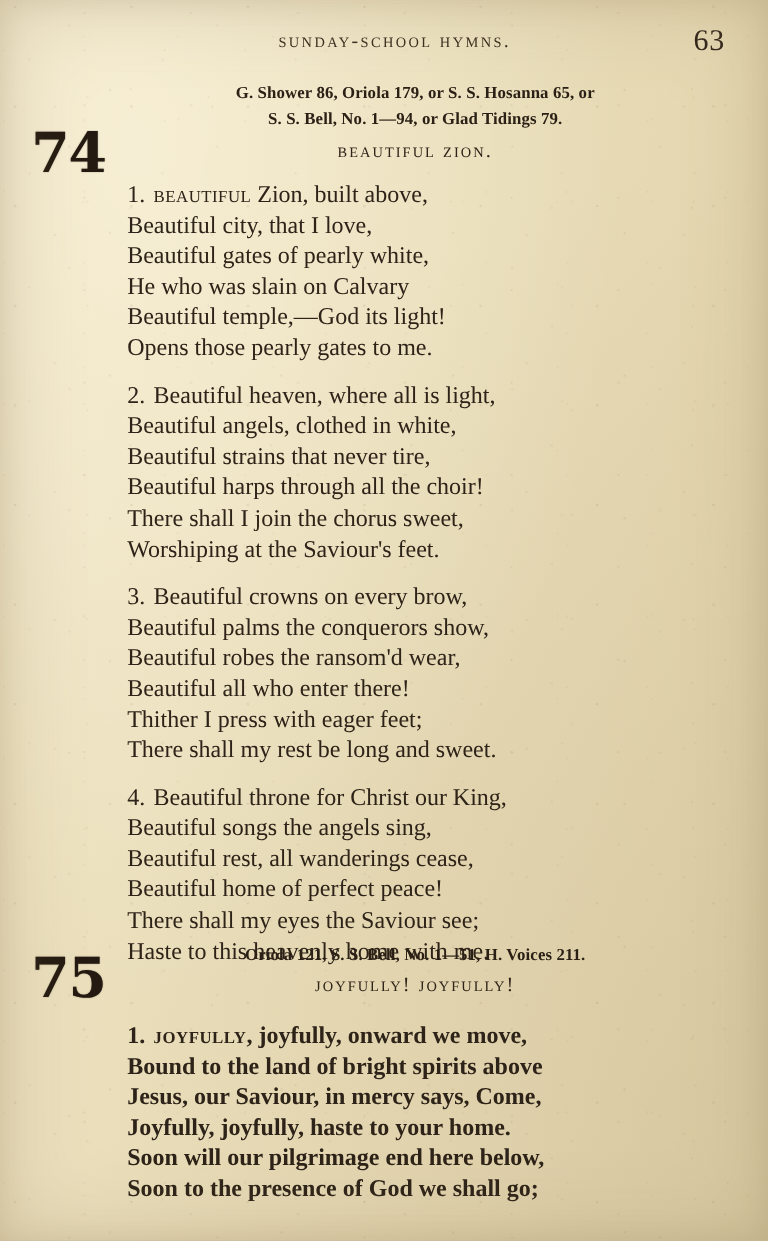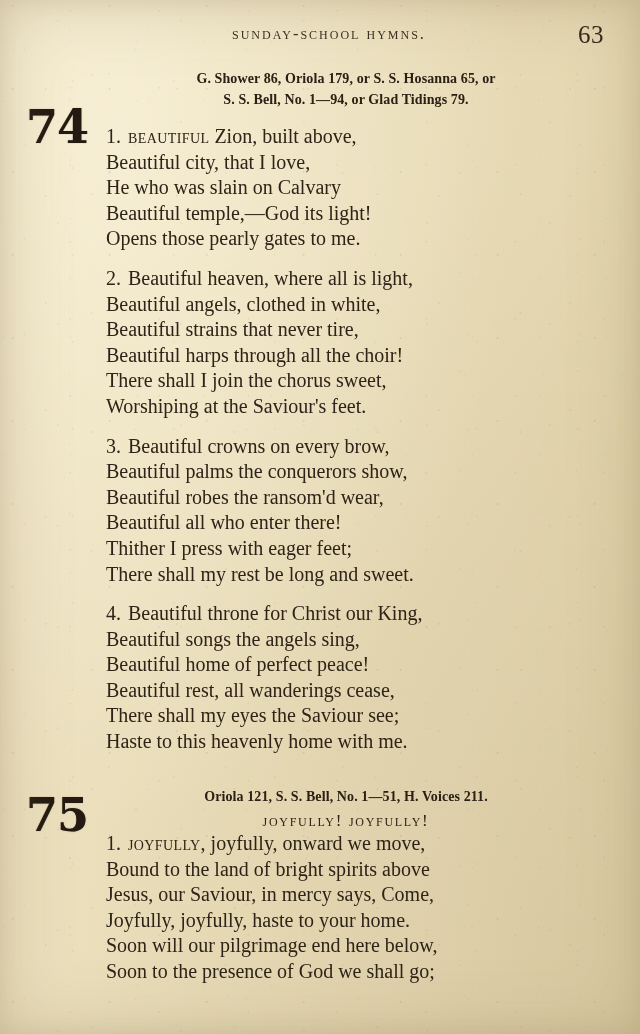--- a/index.html
+++ b/index.html
@@ -141,21 +141,21 @@
   }
   .line .num {
     display: inline-block;
     min-width: 22px;
   }
   .sc {
     font-variant: small-caps;
     text-transform: lowercase;
     letter-spacing: .4px;
   }
-  #hymn-75 .stanzas { margin-top: 0; }
+  #hymn-75 .stanzas { margin-top: 20px; font-weight: bold; }
 </style>
 </head>
 <body>
 
 <div class="page">
 
   <div class="grain"></div>
 
   <div class="running-head">
     <div class="head-title">Sunday-School Hymns.</div>
@@ -164,26 +164,28 @@
 
   <div class="hymn" id="hymn-74">
     <div class="hymn-number">74</div>
 
     <div class="hymn-body">
       <div class="tunes">
         <div>G. Shower 86, Oriola 179, or S. S. Hosanna 65, or</div>
         <div>S. S. Bell, No. 1—94, or Glad Tidings 79.</div>
       </div>
 
+      <div class="hymn-title">Beautiful Zion.</div>
 
       <div class="stanzas">
 
         <div class="stanza">
           <div class="line"><span class="num">1.</span><span class="sc">Beautiful</span><span> Zion, built above,</span></div>
           <div class="line">Beautiful city, that I love,</div>
+          <div class="line">Beautiful gates of pearly white,</div>
           <div class="line">He who was slain on Calvary</div>
           <div class="line">Beautiful temple,—God its light!</div>
           <div class="line">Opens those pearly gates to me.</div>
         </div>
 
         <div class="stanza">
           <div class="line"><span class="num">2.</span><span>Beautiful heaven, where all is light,</span></div>
           <div class="line">Beautiful angels, clothed in white,</div>
           <div class="line">Beautiful strains that never tire,</div>
           <div class="line">Beautiful harps through all the choir!</div>
@@ -196,22 +198,22 @@
           <div class="line">Beautiful palms the conquerors show,</div>
           <div class="line">Beautiful robes the ransom'd wear,</div>
           <div class="line">Beautiful all who enter there!</div>
           <div class="line">Thither I press with eager feet;</div>
           <div class="line">There shall my rest be long and sweet.</div>
         </div>
 
         <div class="stanza">
           <div class="line"><span class="num">4.</span><span>Beautiful throne for Christ our King,</span></div>
           <div class="line">Beautiful songs the angels sing,</div>
+          <div class="line">Beautiful rest, all wanderings cease,</div>
           <div class="line">Beautiful home of perfect peace!</div>
-          <div class="line">Beautiful rest, all wanderings cease,</div>
           <div class="line">There shall my eyes the Saviour see;</div>
           <div class="line">Haste to this heavenly home with me.</div>
         </div>
 
       </div>
     </div>
   </div>
 
   <div class="hymn" id="hymn-75">
     <div class="hymn-number">75</div>

